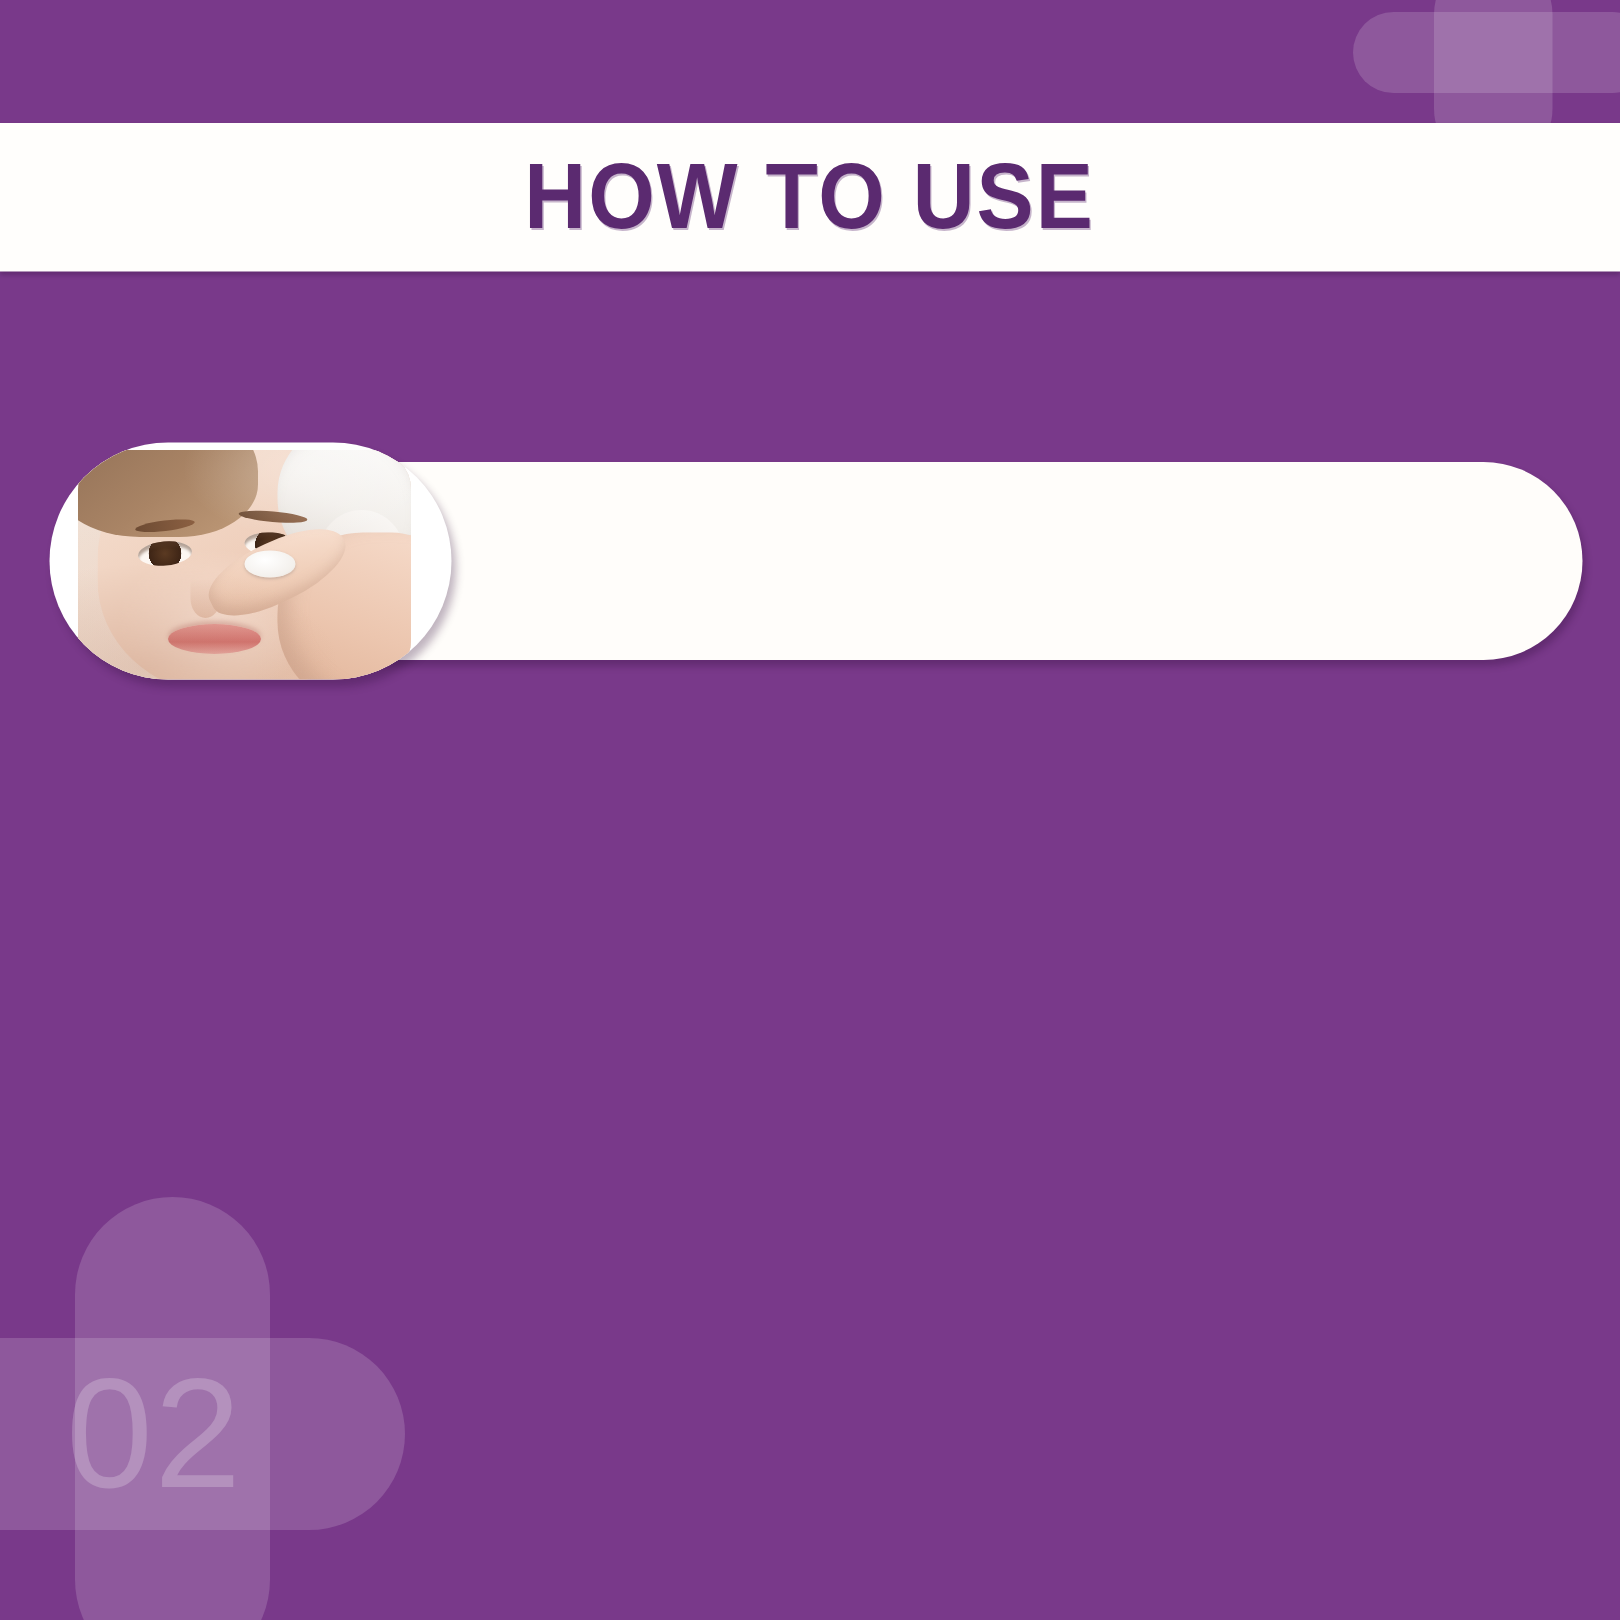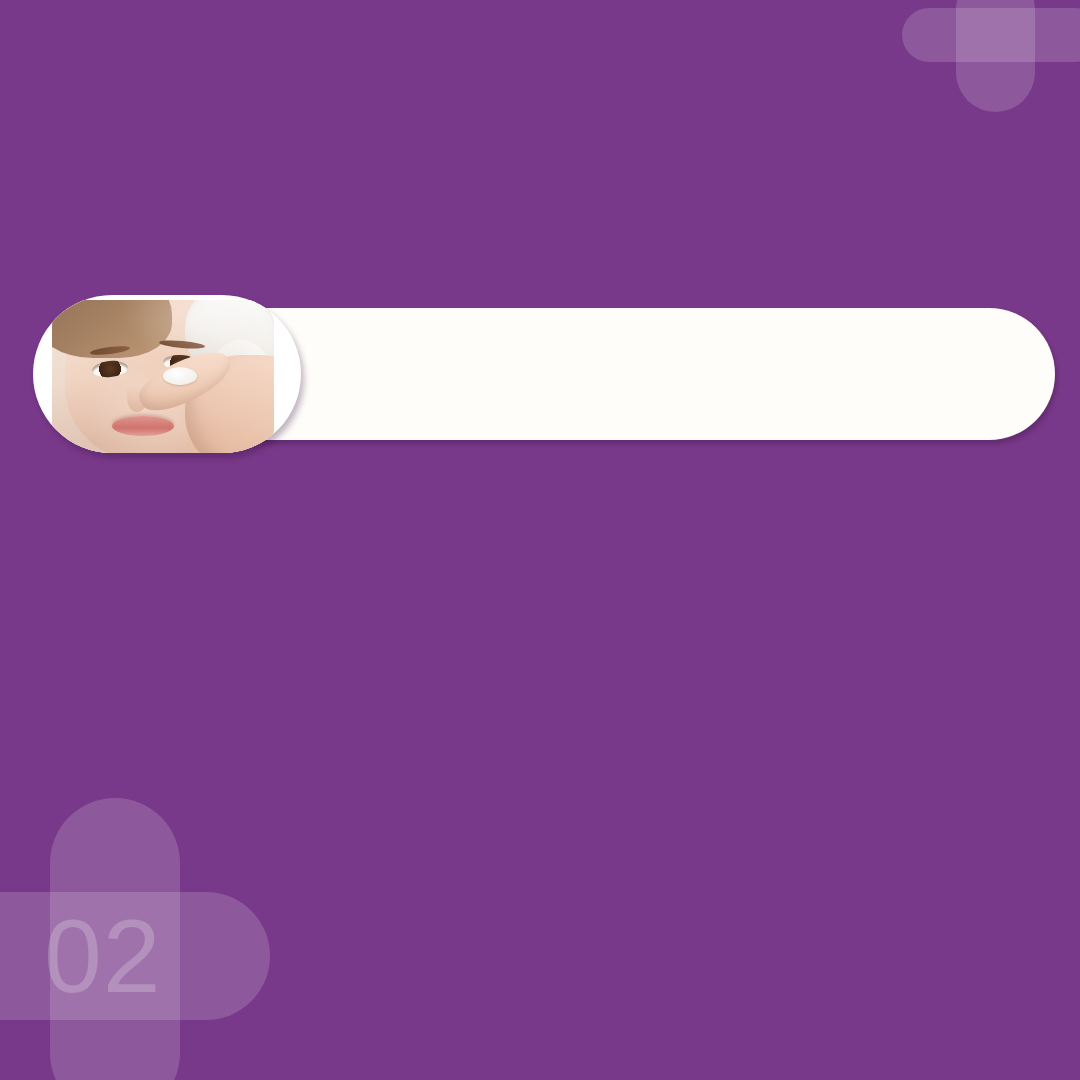--- a/index.html
+++ b/index.html
@@ -231,20 +231,23 @@
 </head>
 <body>
 
 <div id="canvas">
 
   <div class="deco-cross" id="deco-top-right">
     <div class="deco-arm arm-h"></div>
     <div class="deco-arm arm-v"></div>
   </div>
 
+  <div id="header-banner">
+    <div id="header-title">HOW TO USE</div>
+  </div>
 
   <div id="instruction-row">
 
     <div id="text-pill"></div>
 
 
     <div id="photo-card">
       <div id="photo-frame">
         <div id="photo-art">
           <div class="pa" id="pa-bg"></div>

